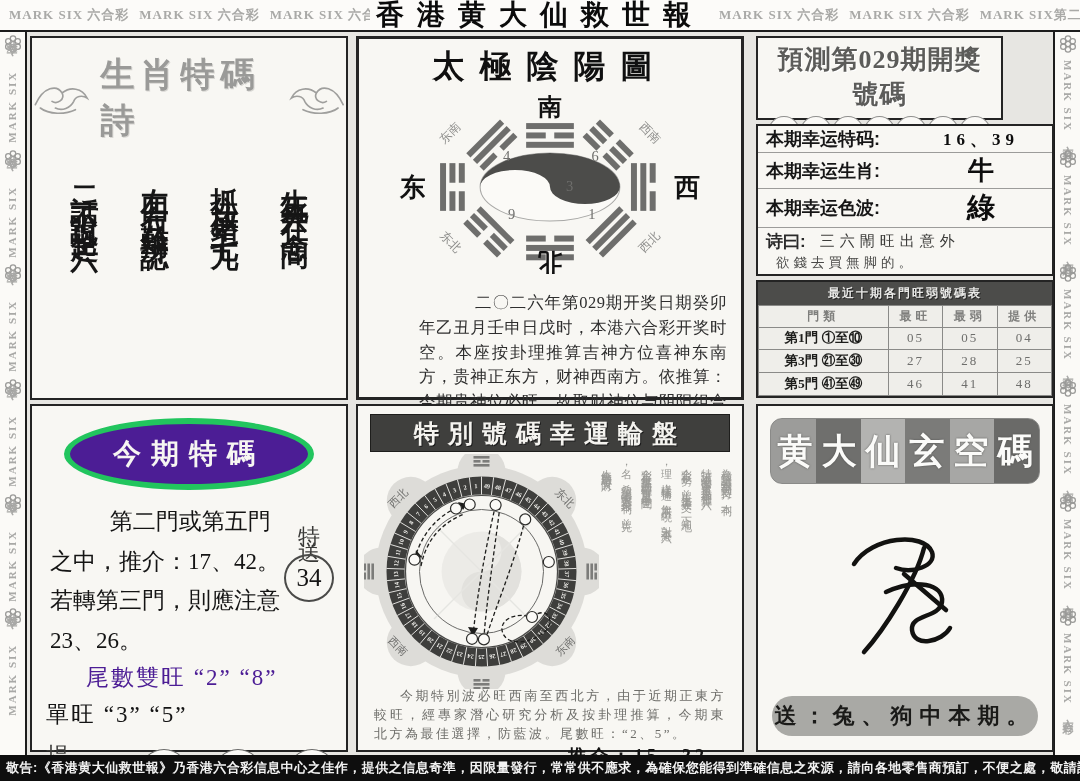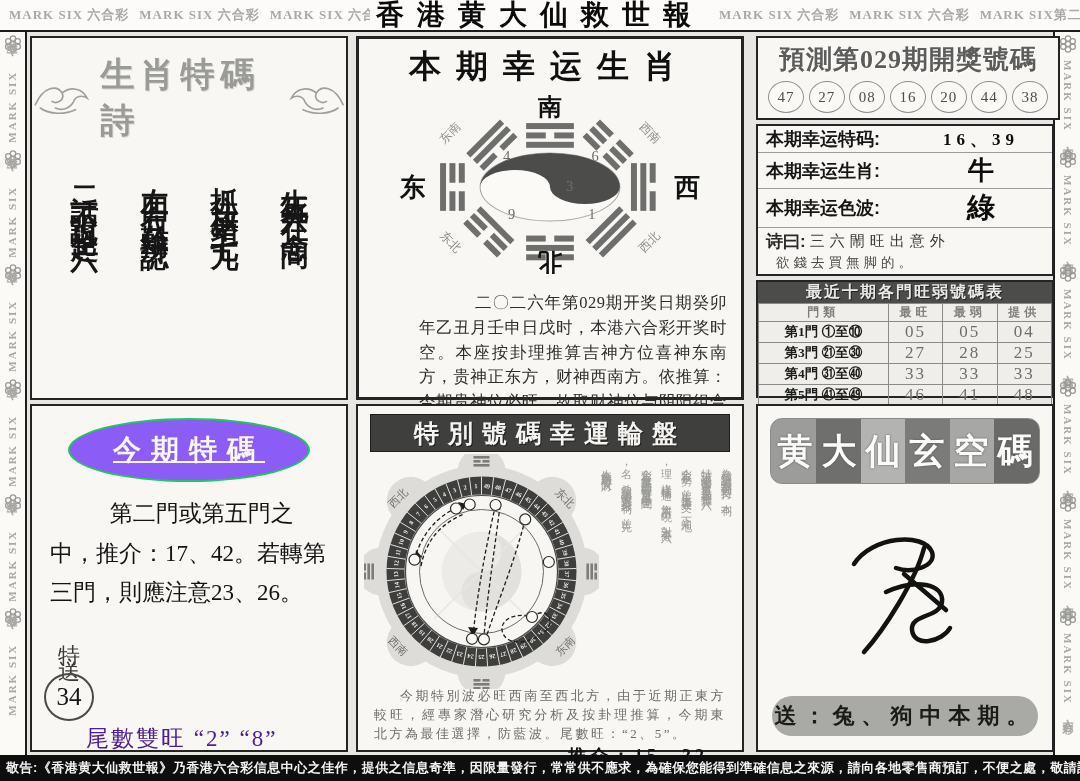--- a/index.html
+++ b/index.html
@@ -30,56 +30,56 @@
   .poem-title-row{display:flex;align-items:center;justify-content:center;gap:10px;margin-top:14px;}
   #poem-title{font-size:34px;font-weight:bold;color:#9a9a98;letter-spacing:6px;text-shadow:1px 1px 0 #d8d7d3;}
   #poem-cols{display:flex;justify-content:space-between;padding:22px 38px 0 38px;}
   .poem-col{writing-mode:vertical-rl;font-size:28px;font-weight:bold;color:#161616;letter-spacing:9px;line-height:1;}
   
   #box-taiji{left:356px;top:36px;width:388px;height:364px;border-width:3px;}
   #taiji-title{text-align:center;font-size:32px;font-weight:bold;letter-spacing:15px;color:#101010;margin-top:6px;}
   #taiji-body{padding:2px 14px 0 14px;font-size:16.5px;color:#2e2e2e;line-height:1.5;text-align:justify;
               text-indent:3.4em;letter-spacing:0.5px;margin-left:46px;}
   
-  #box-predict{left:756px;top:36px;width:304px;height:84px;padding:4px 8px;}
+  #box-predict{left:756px;top:36px;width:247px;height:84px;padding:4px 8px;}
   #predict-title{text-align:center;font-size:26px;font-weight:bold;color:#5c5c5a;letter-spacing:1px;
                  text-shadow:1px 1px 0 #ffffff;}
   #predict-numbers{display:flex;justify-content:space-between;padding:4px 2px 0 2px;}
   .num-circle{display:inline-flex;align-items:center;justify-content:center;border:1.5px solid #8f8f8d;
               border-radius:50%;color:#4e4e4c;background:#faf9f6;}
   .predict-circle{width:34px;height:30px;font-size:15px;letter-spacing:1px;}
   
   #box-lucky{left:756px;top:124px;width:298px;height:152px;display:flex;flex-direction:column;}
   .lucky-row{display:flex;align-items:center;border-bottom:1px solid #9c9c9a;padding:0 8px;box-sizing:border-box;}
   .lucky-label{font-family:"Liberation Sans",sans-serif;font-weight:bold;font-size:18px;color:#161616;width:152px;}
   .lucky-value{flex:1;text-align:center;color:#0d0d0d;}
   #lucky-row-0{height:33px;}#lucky-row-1{height:38px;}#lucky-row-2{height:40px;}
   #lucky-val-0{font-weight:bold;font-size:17px;letter-spacing:5px;}
   #lucky-val-1{font-weight:bold;font-size:26px;}
   #lucky-val-2{font-weight:bold;font-size:28px;}
   #lucky-poem{flex:1;padding:2px 8px;}
-  #lucky-poem-l1{display:flex;align-items:center;gap:4px;}
+  #lucky-poem-l1{display:flex;align-items:center;gap:14px;}
   #poem-say-label{font-family:"Liberation Sans",sans-serif;font-weight:bold;font-size:17px;color:#2a2a2a;}
   .grey-hand{color:#3c3c3a;font-size:15px;letter-spacing:5px;}
   #lucky-poem-l2{padding-left:10px;margin-top:1px;font-size:13.5px;letter-spacing:4px;color:#4a4a48;}
   
   #box-table{left:756px;top:280px;width:298px;height:118px;display:flex;flex-direction:column;background:#efeeea;}
-  #table-title{height:23px;background:#4c4c4a;color:#e9e9e7;font-weight:bold;font-size:16px;letter-spacing:2px;
+  #table-title{height:23px;background:#4c4c4a;color:#e9e9e7;font-weight:bold;font-size:12px;letter-spacing:2px;
                display:flex;align-items:center;justify-content:center;text-shadow:1px 1px 0 #222;font-family:Liberation Serif, serif;}
   #gate-table{width:100%;flex:1;border-collapse:collapse;}
   #gate-table th,#gate-table td{border:1px solid #8a8a88;text-align:center;padding:0;}
   #gate-table th{color:#7e7e7c;font-size:12px;letter-spacing:4px;font-weight:bold;}
   .gate-cell{font-weight:bold;color:#1d1d1b;font-size:13.5px;white-space:nowrap;}
-  .val-cell{color:#6e6e6c;font-size:17px;letter-spacing:2px;}
+  .val-cell{color:#6e6e6c;font-size:13px;letter-spacing:2px;}
   
   #box-special{left:30px;top:404px;width:318px;height:348px;padding:10px 10px 8px 10px;}
-  #special-oval{width:238px;height:60px;margin:2px auto 4px auto;background:#8b5cf6;border:2px solid #22c55e;
+  #special-oval{width:238px;height:60px;margin:2px auto 4px auto;background:#4c1d95;border:6px solid #22c55e;
                 border-radius:50%;display:flex;align-items:center;justify-content:center;color:#f7f6f2;
-                font-size:28px;font-weight:bold;letter-spacing:10px;text-decoration:underline;}
-  #special-main{display:flex;flex-direction:column;}
+                font-size:28px;font-weight:bold;letter-spacing:10px;}
+  #special-main{display:flex;}
   #special-body{flex:1;font-size:23px;color:#141414;line-height:1.72;padding:8px 0 0 8px;text-indent:2.6em;}
   #special-side{width:54px;display:flex;flex-direction:column;align-items:center;padding-top:14px;}
   #special-side-label{writing-mode:vertical-rl;font-size:22px;color:#3a3a38;letter-spacing:16px;}
   #special-side-circle{margin-top:14px;width:46px;height:44px;border:2px solid #4a4a48;border-radius:50%;
                 display:flex;align-items:center;justify-content:center;font-size:25px;color:#161616;}
   #special-tail1{padding-left:44px;font-size:23px;color:#4c1d95;margin-top:2px;letter-spacing:2px;}
   #special-tail2{padding-left:4px;font-size:23px;color:#141414;margin-top:6px;letter-spacing:2px;}
   #special-offer{display:flex;align-items:center;gap:26px;margin-top:10px;padding-left:4px;}
   #special-offer-label{font-size:24px;color:#3a3a38;letter-spacing:4px;}
   .offer-circle{width:46px;height:44px;font-size:23px;border-color:#6b6b69;color:#1c1c1a;}
@@ -337,21 +337,21 @@
     </div>
     <div id="poem-cols">
       <div class="poem-col">二話不說舉起六</div>
       <div class="poem-col">左四右八難辨認</div>
       <div class="poem-col">抓住放錯三七九</div>
       <div class="poem-col">生死只在一念間</div>
     </div>
   </div>
 
   <div id="box-taiji" class="box">
-    <div id="taiji-title">本期幸运生肖</div>
+    <div id="taiji-title">太極陰陽圖</div>
     <svg width="382" height="196" viewBox="0 0 382 230">
 
       <ellipse cx="191" cy="115" rx="82" ry="40" fill="#fbfaf7" stroke="#a8a8a6" stroke-width="1.2"></ellipse>
       <path d="M109,115 A82,40 0 0 1 273,115 A41,20 0 0 1 191,115 A41,20 0 0 0 109,115 Z" fill="#4c4c4a"></path>
 
       <g fill="#6e6e6c">
         <g transform="translate(191,52)">
             <rect x="-28" y="-12" width="56" height="7"></rect>
             <rect x="-28" y="-1" width="23" height="7"></rect>
             <rect x="5" y="-1" width="23" height="7"></rect>
@@ -473,26 +473,20 @@
             <td class="gate-cell">第1門 ①至⑩</td>
             <td class="val-cell">05</td>
             <td class="val-cell">05</td>
             <td class="val-cell">04</td>
           </tr>
       <tr>
             <td class="gate-cell">第3門 ㉑至㉚</td>
             <td class="val-cell">27</td>
             <td class="val-cell">28</td>
             <td class="val-cell">25</td>
-          </tr>
-      <tr>
-            <td class="gate-cell">第4門 ㉛至㊵</td>
-            <td class="val-cell">33</td>
-            <td class="val-cell">33</td>
-            <td class="val-cell">33</td>
           </tr>
       <tr>
             <td class="gate-cell">第5門 ㊶至㊾</td>
             <td class="val-cell">46</td>
             <td class="val-cell">41</td>
             <td class="val-cell">48</td>
           </tr>
     </tbody>
       </table>
   </div>

